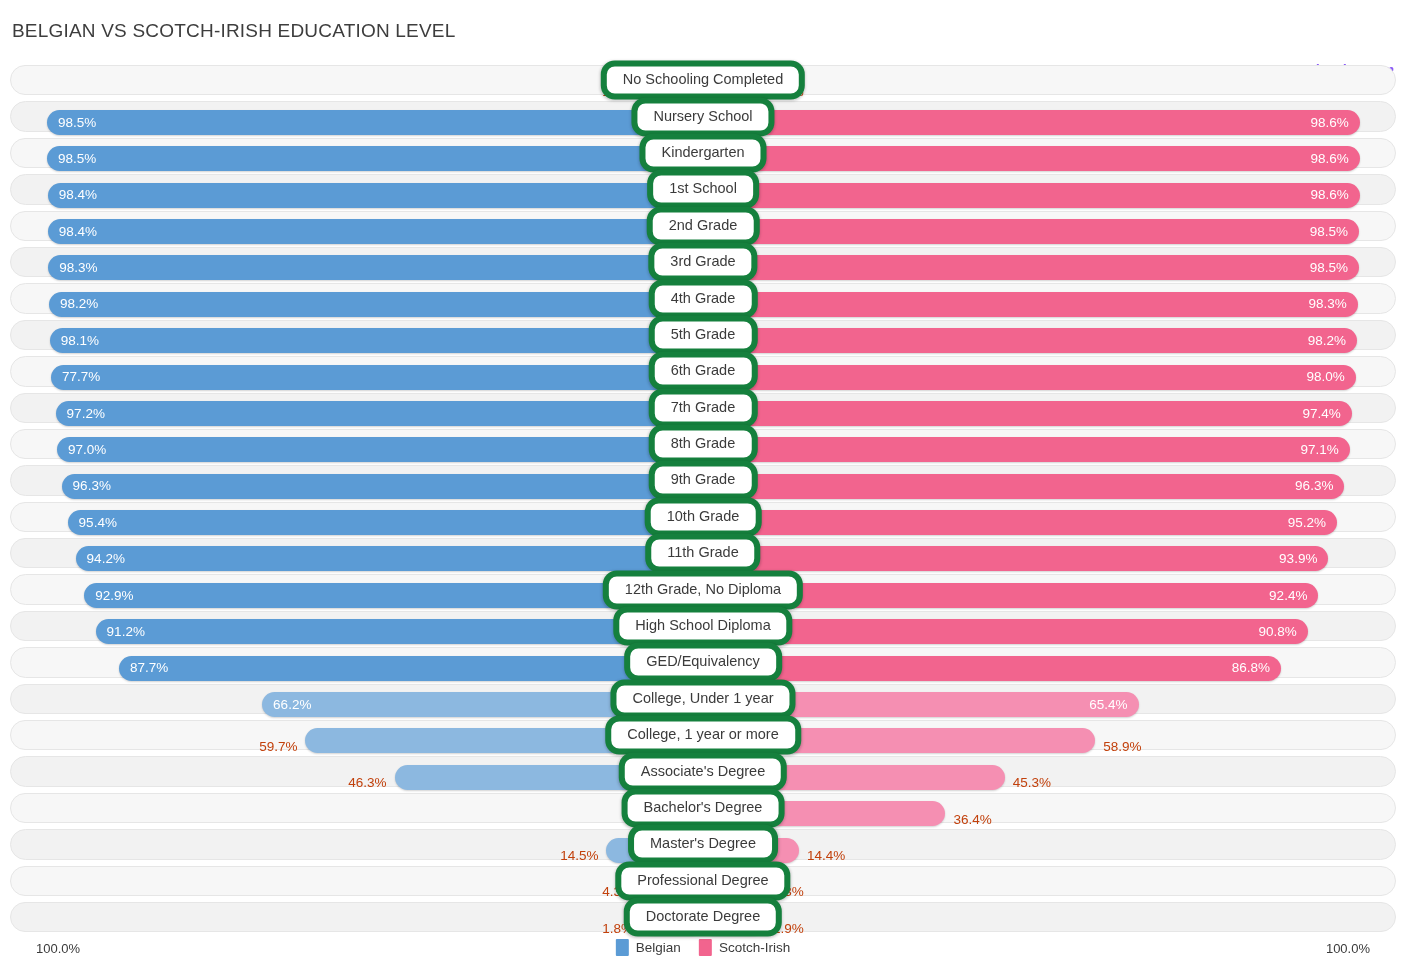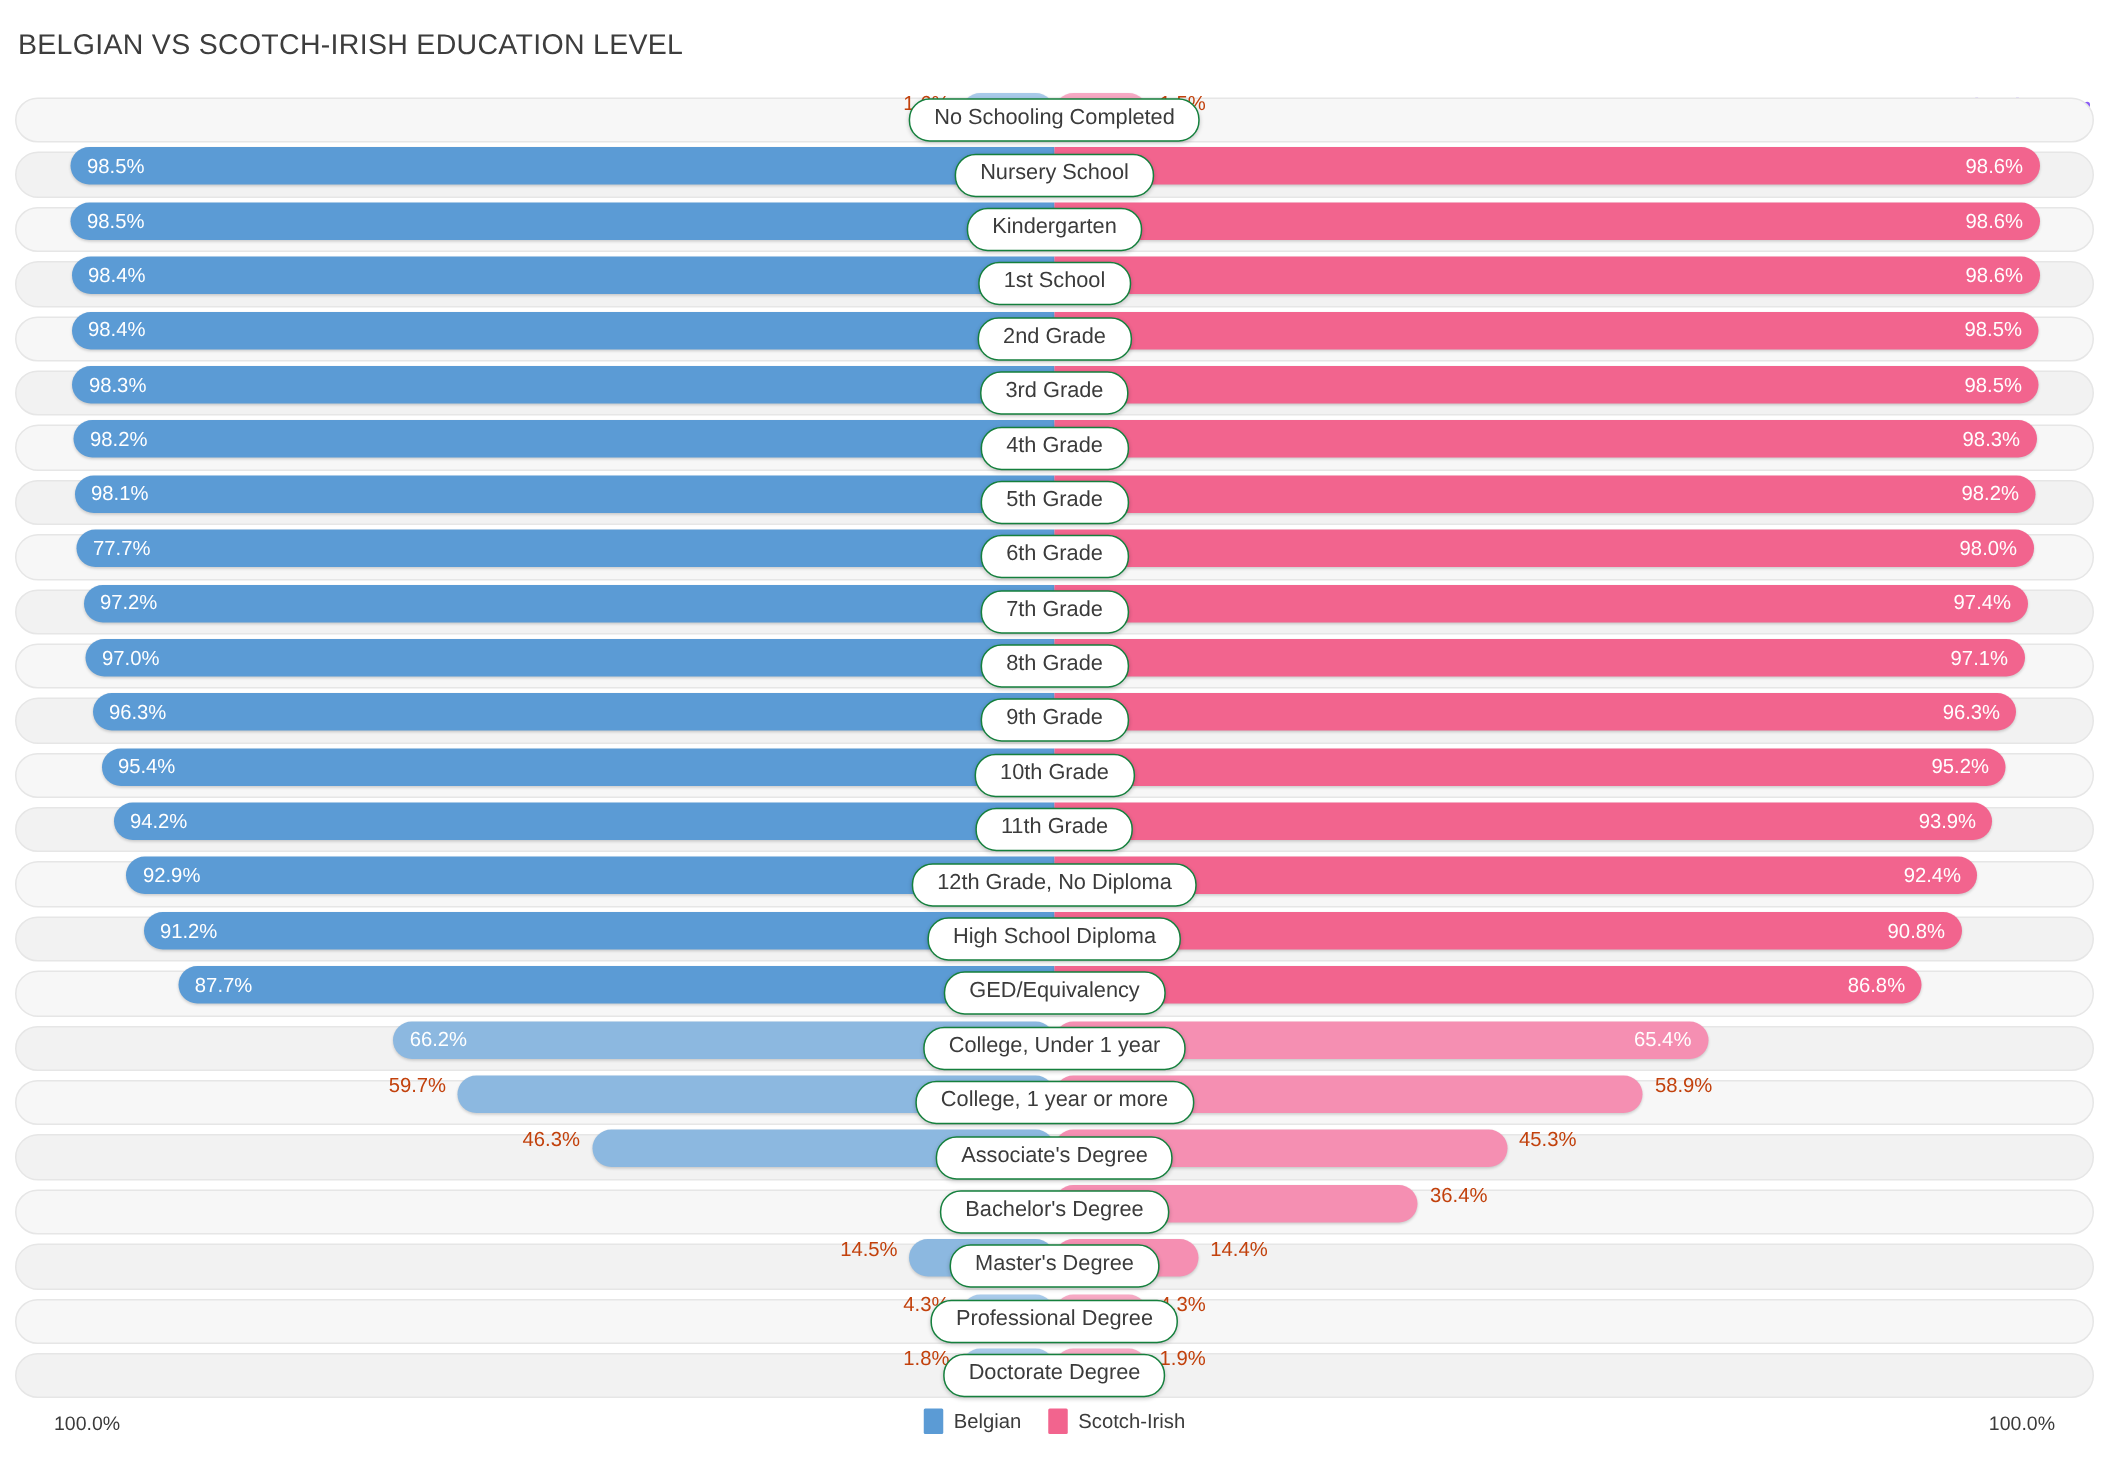--- a/index.html
+++ b/index.html
@@ -41,21 +41,21 @@
     background:#f7f7f7;
     border:1px solid #e6e6e6;
     border-radius:16px;
     box-sizing:border-box;
   }
   .row.alt .track{background:#f2f2f2;}
 
   
   .half{
     position:absolute;top:0;bottom:0;
-    display:flex;align-items:flex-start;
+    display:flex;align-items:flex-end;
   }
   .half.left{
     left:37px;right:703px;
     flex-direction:row-reverse;
     justify-content:flex-start;
   }
   .half.right{
     left:703px;right:37px;
     flex-direction:row;
     justify-content:flex-start;
@@ -91,21 +91,21 @@
   .val.inside{color:#ffffff;padding:0 11px;font-weight:400;}
   .val.outside{color:#c2410c;}
   .half.left .val.outside{margin-right:8px;}
   .half.right .val.outside{margin-left:8px;}
 
   
   .label{
     position:absolute;left:50%;top:50%;
     transform:translate(-50%,-50%);
     background:#ffffff;
-    border:1px solid #15803d;
+    border:6px solid #15803d;
     border-radius:14px;
     height:27px;
     line-height:25px;
     padding:0 16px;
     font-size:14.5px;
     color:#3b3b3b;
     white-space:nowrap;
     box-shadow:0 1px 3px rgba(0,0,0,.22);
     z-index:5;
   }

